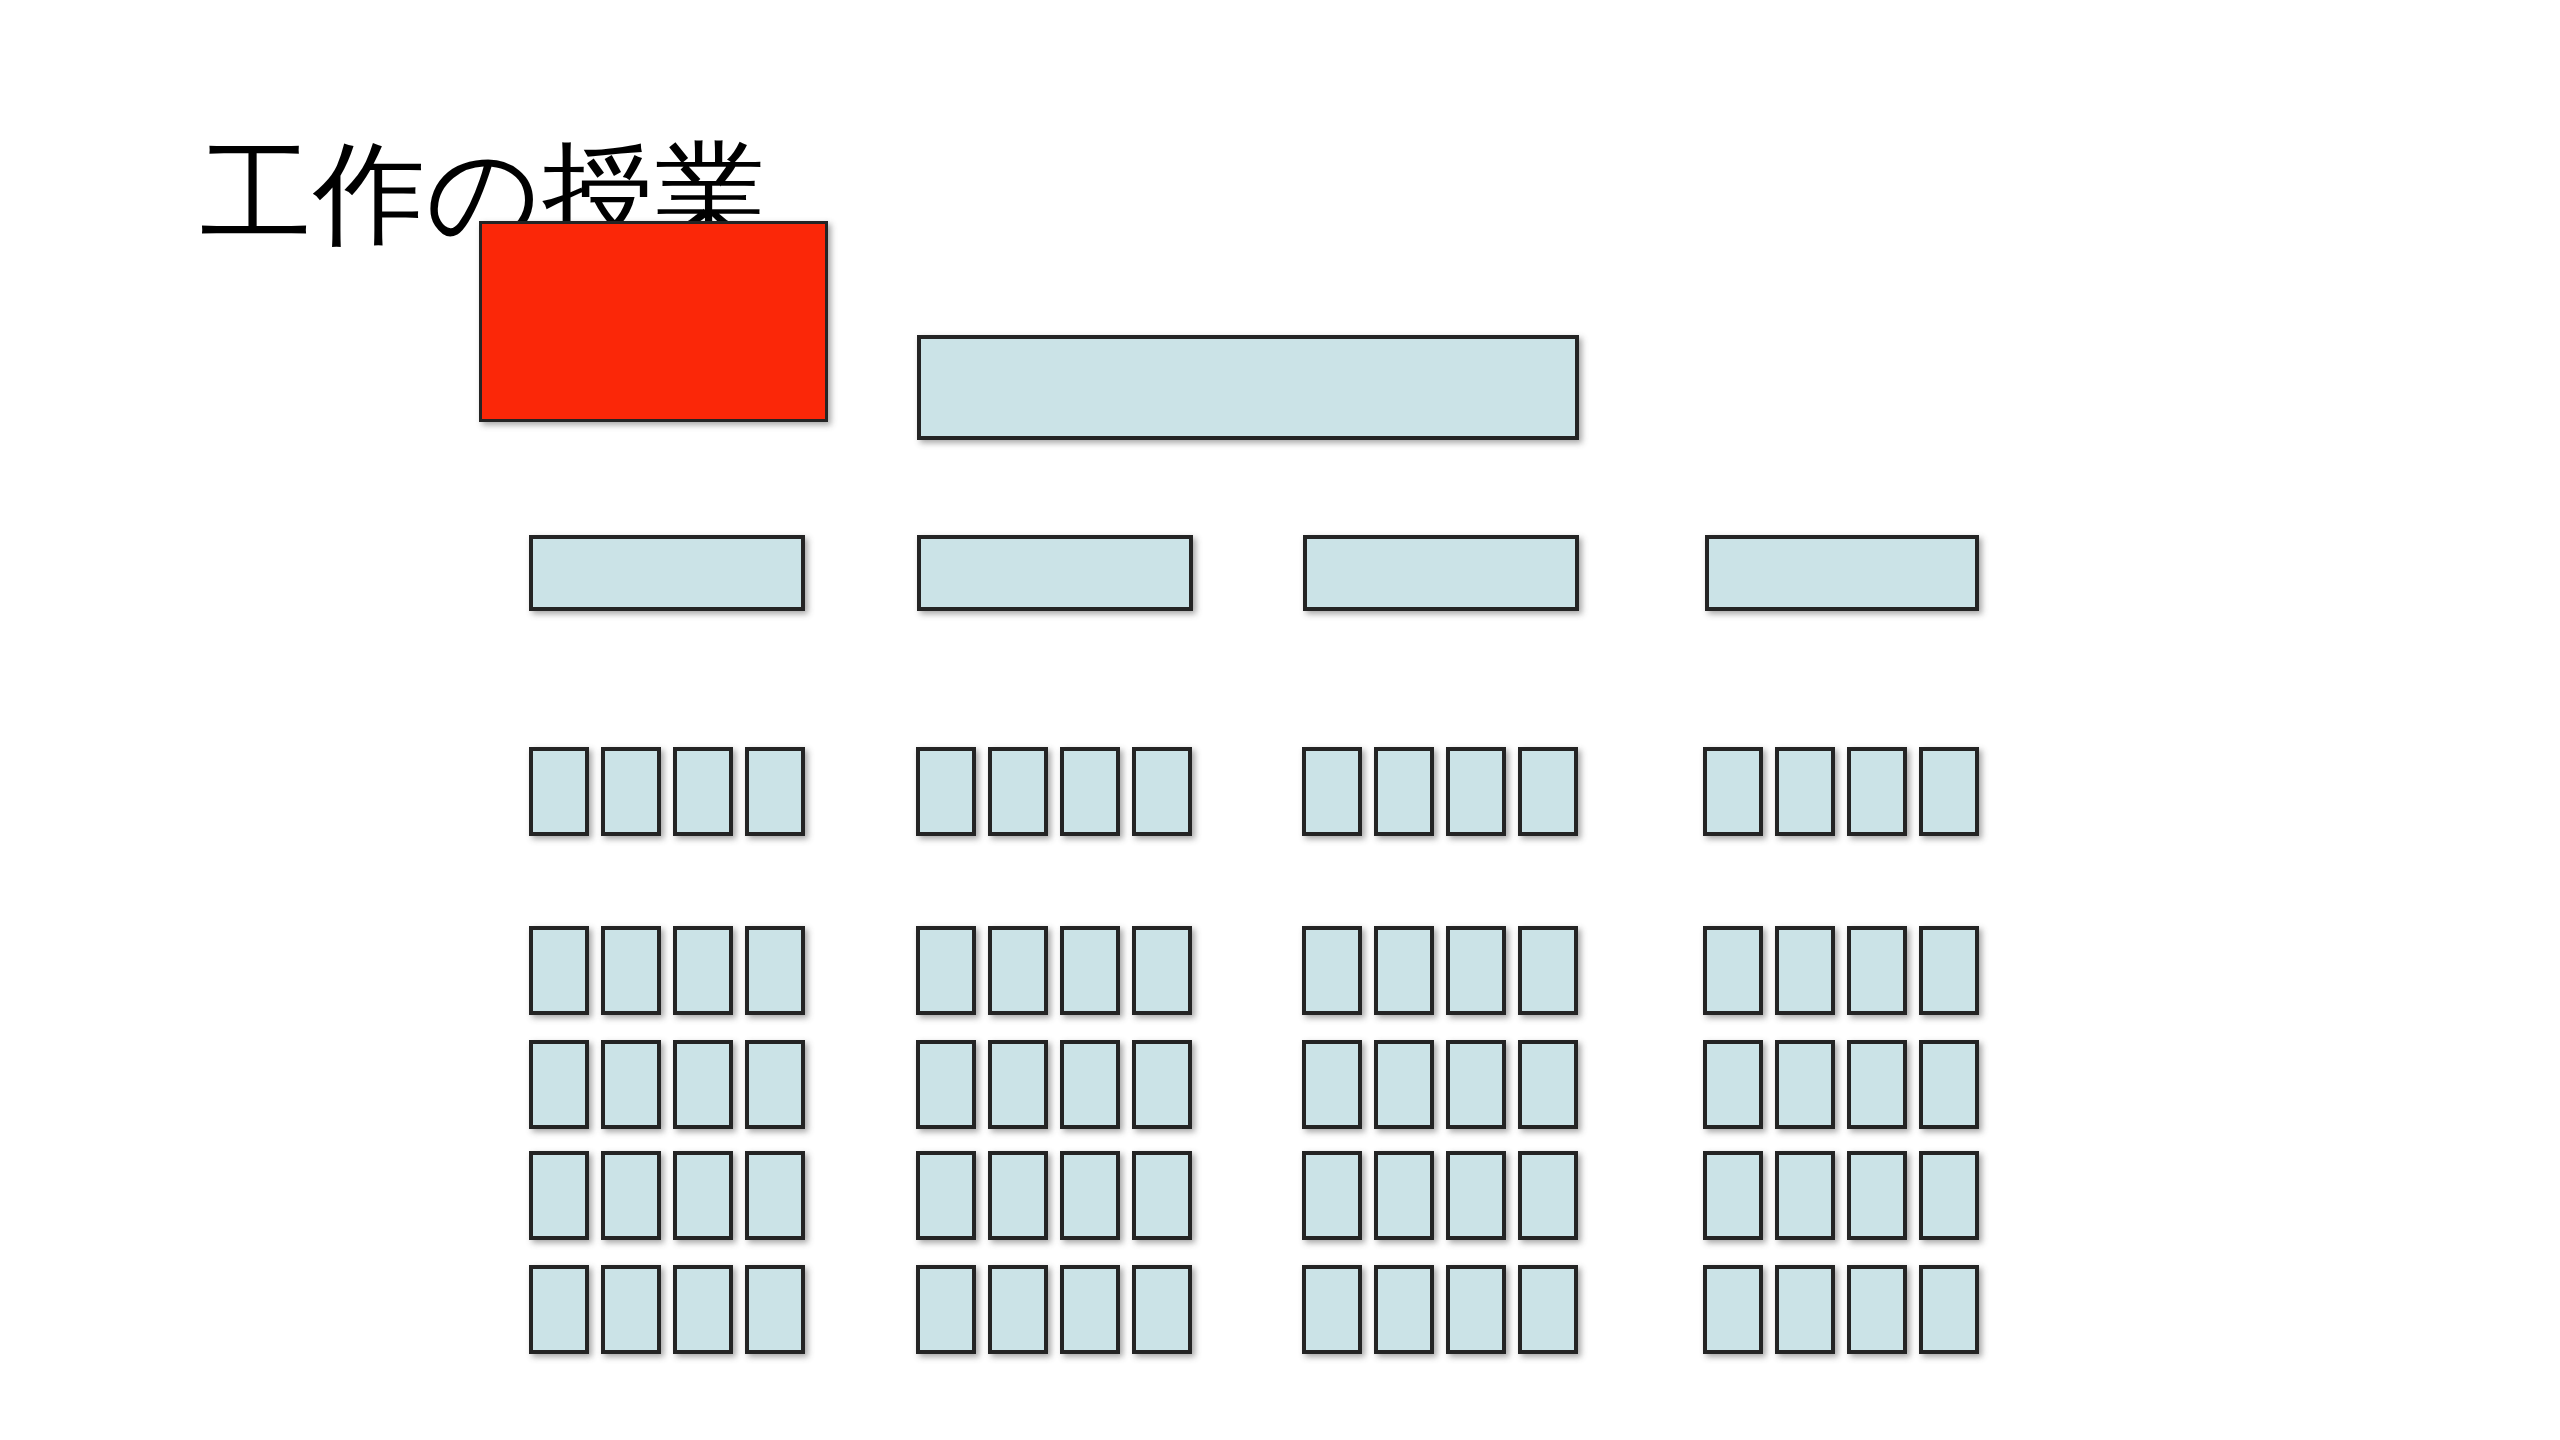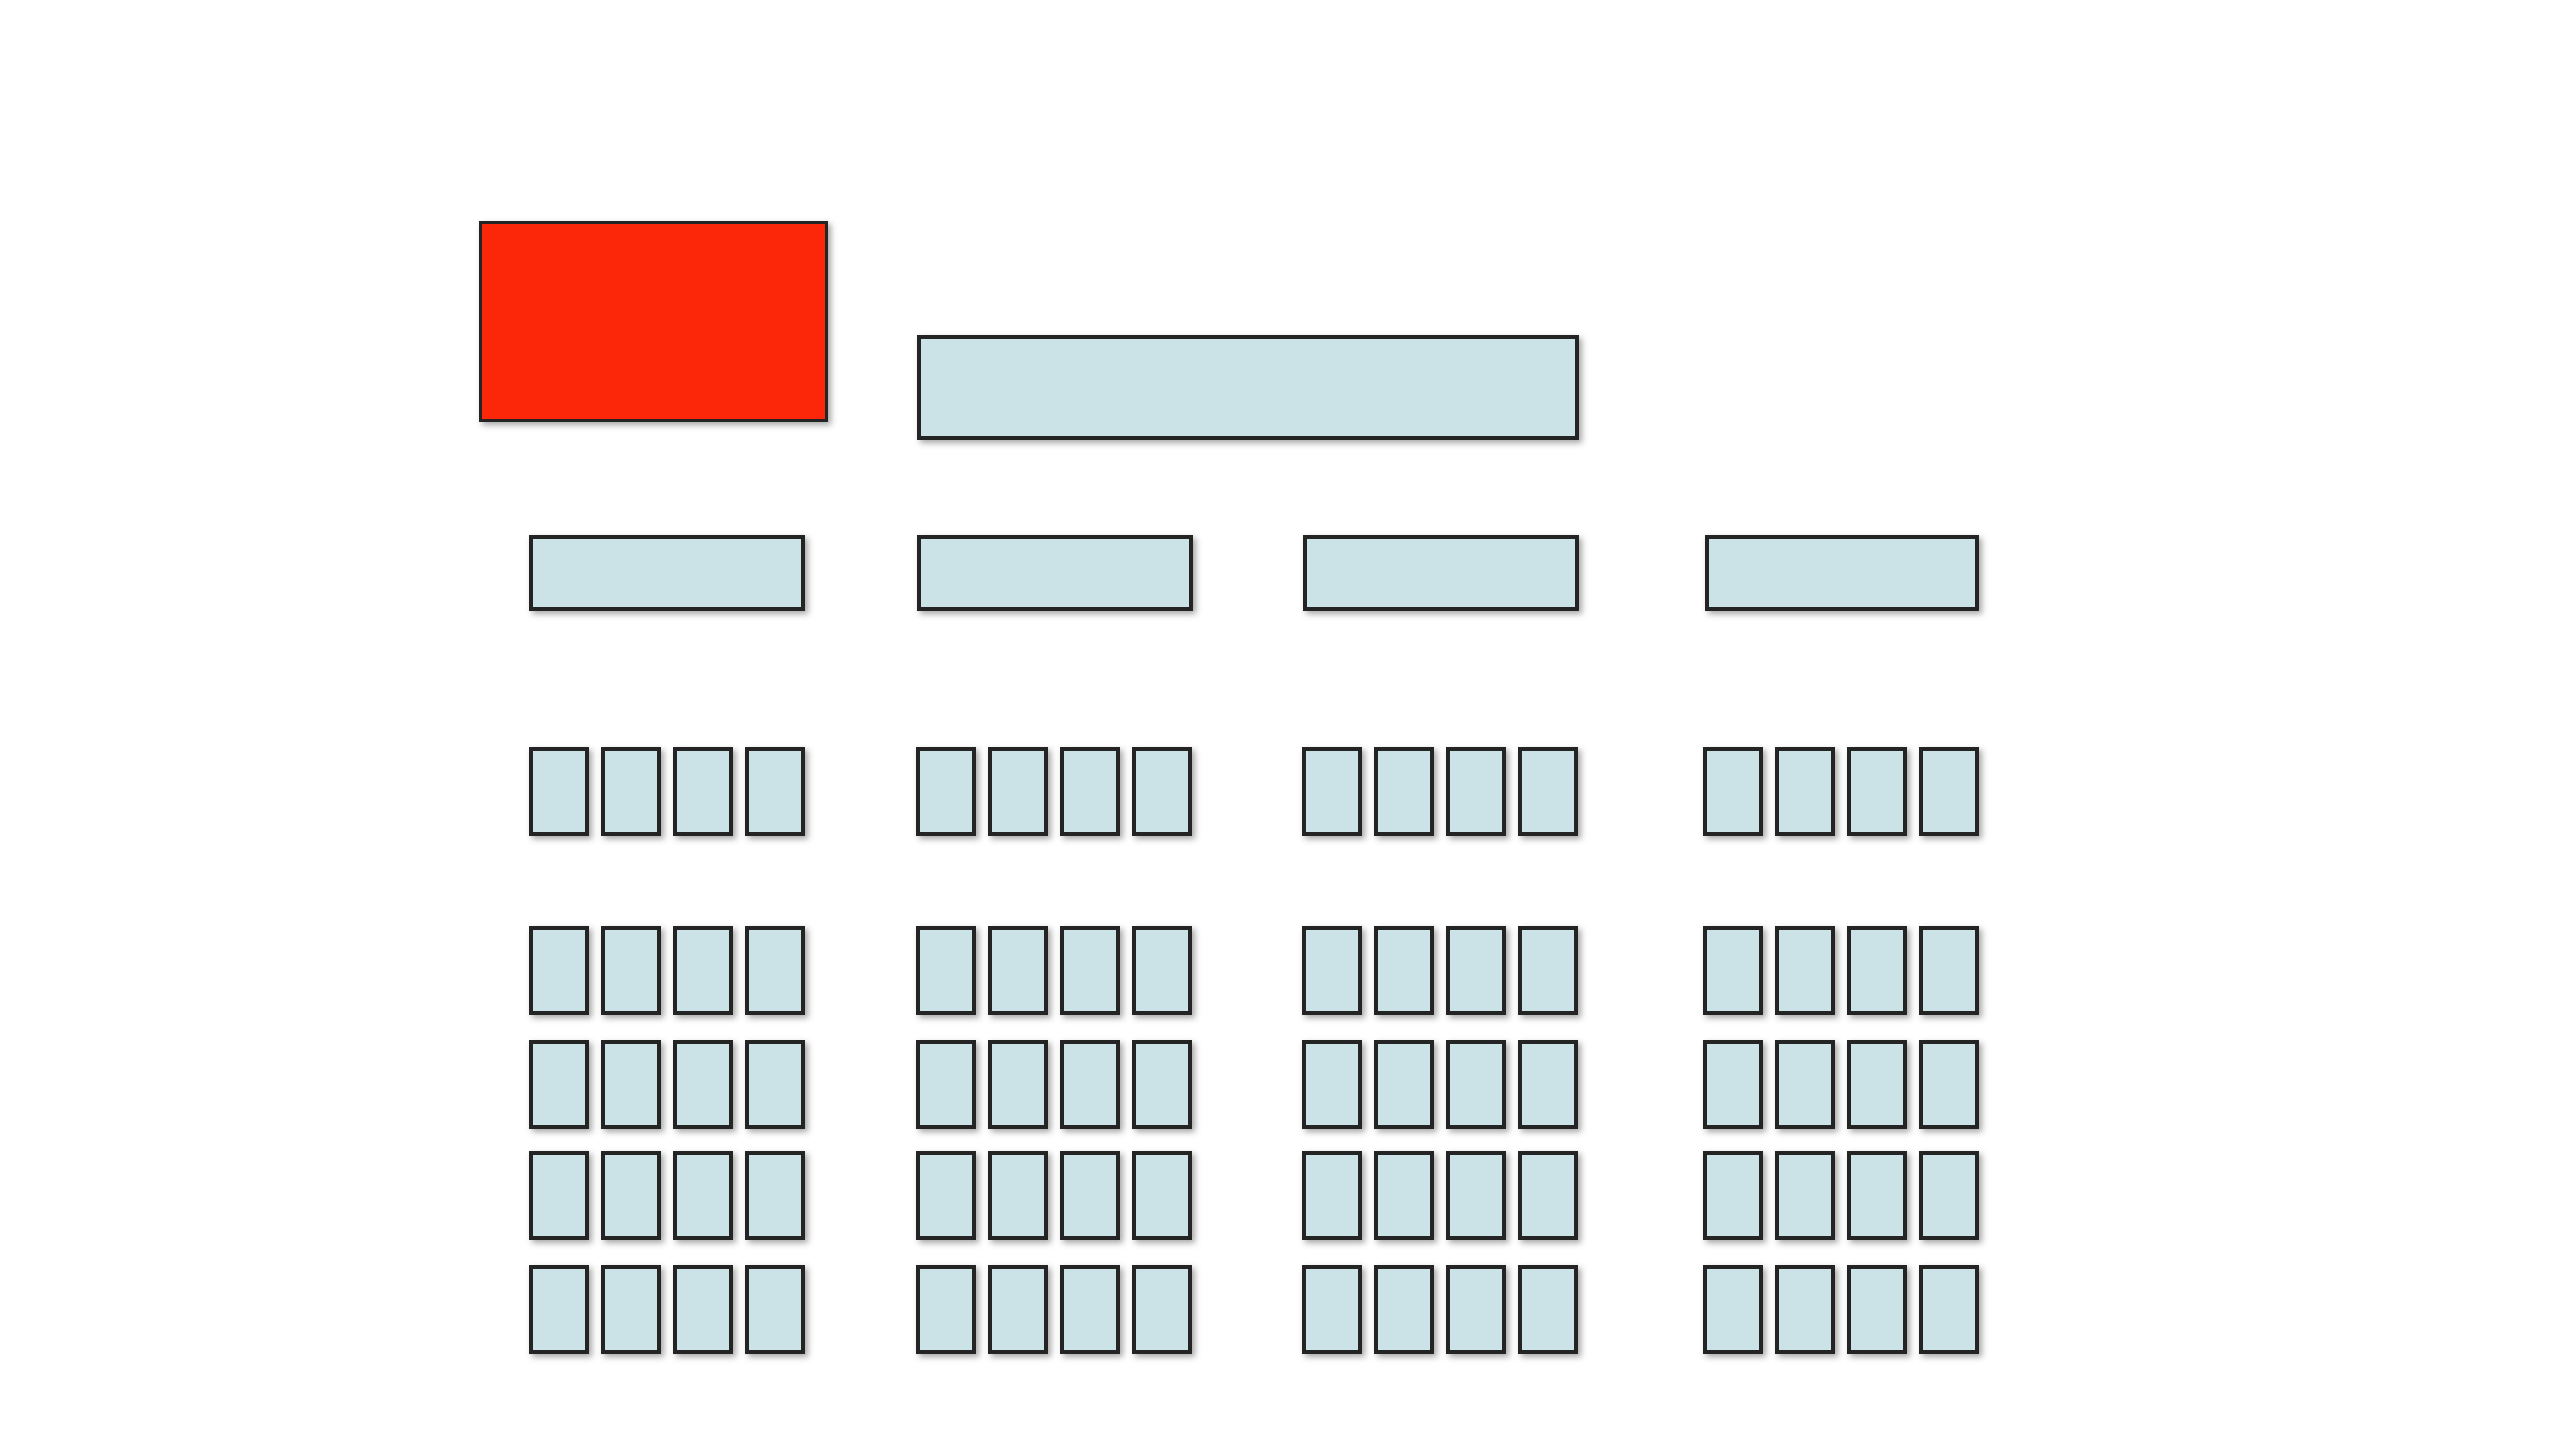--- a/index.html
+++ b/index.html
@@ -56,20 +56,21 @@
   }
   .seat {
     width: 60px;
     height: 89px;
   }
 </style>
 </head>
 <body>
 
 <div id="slide">
+  <div id="title">工作の授業</div>
 
   <div id="red-block" class="shape"></div>
 
   <div id="teacher-desk" class="shape"></div>
 
   <div id="tables">
       <div class="shape work-table" style="left: 529px; width: 276px;"></div>
       <div class="shape work-table" style="left: 917px; width: 276px;"></div>
       <div class="shape work-table" style="left: 1303px; width: 276px;"></div>
       <div class="shape work-table" style="left: 1705px; width: 274px;"></div>

